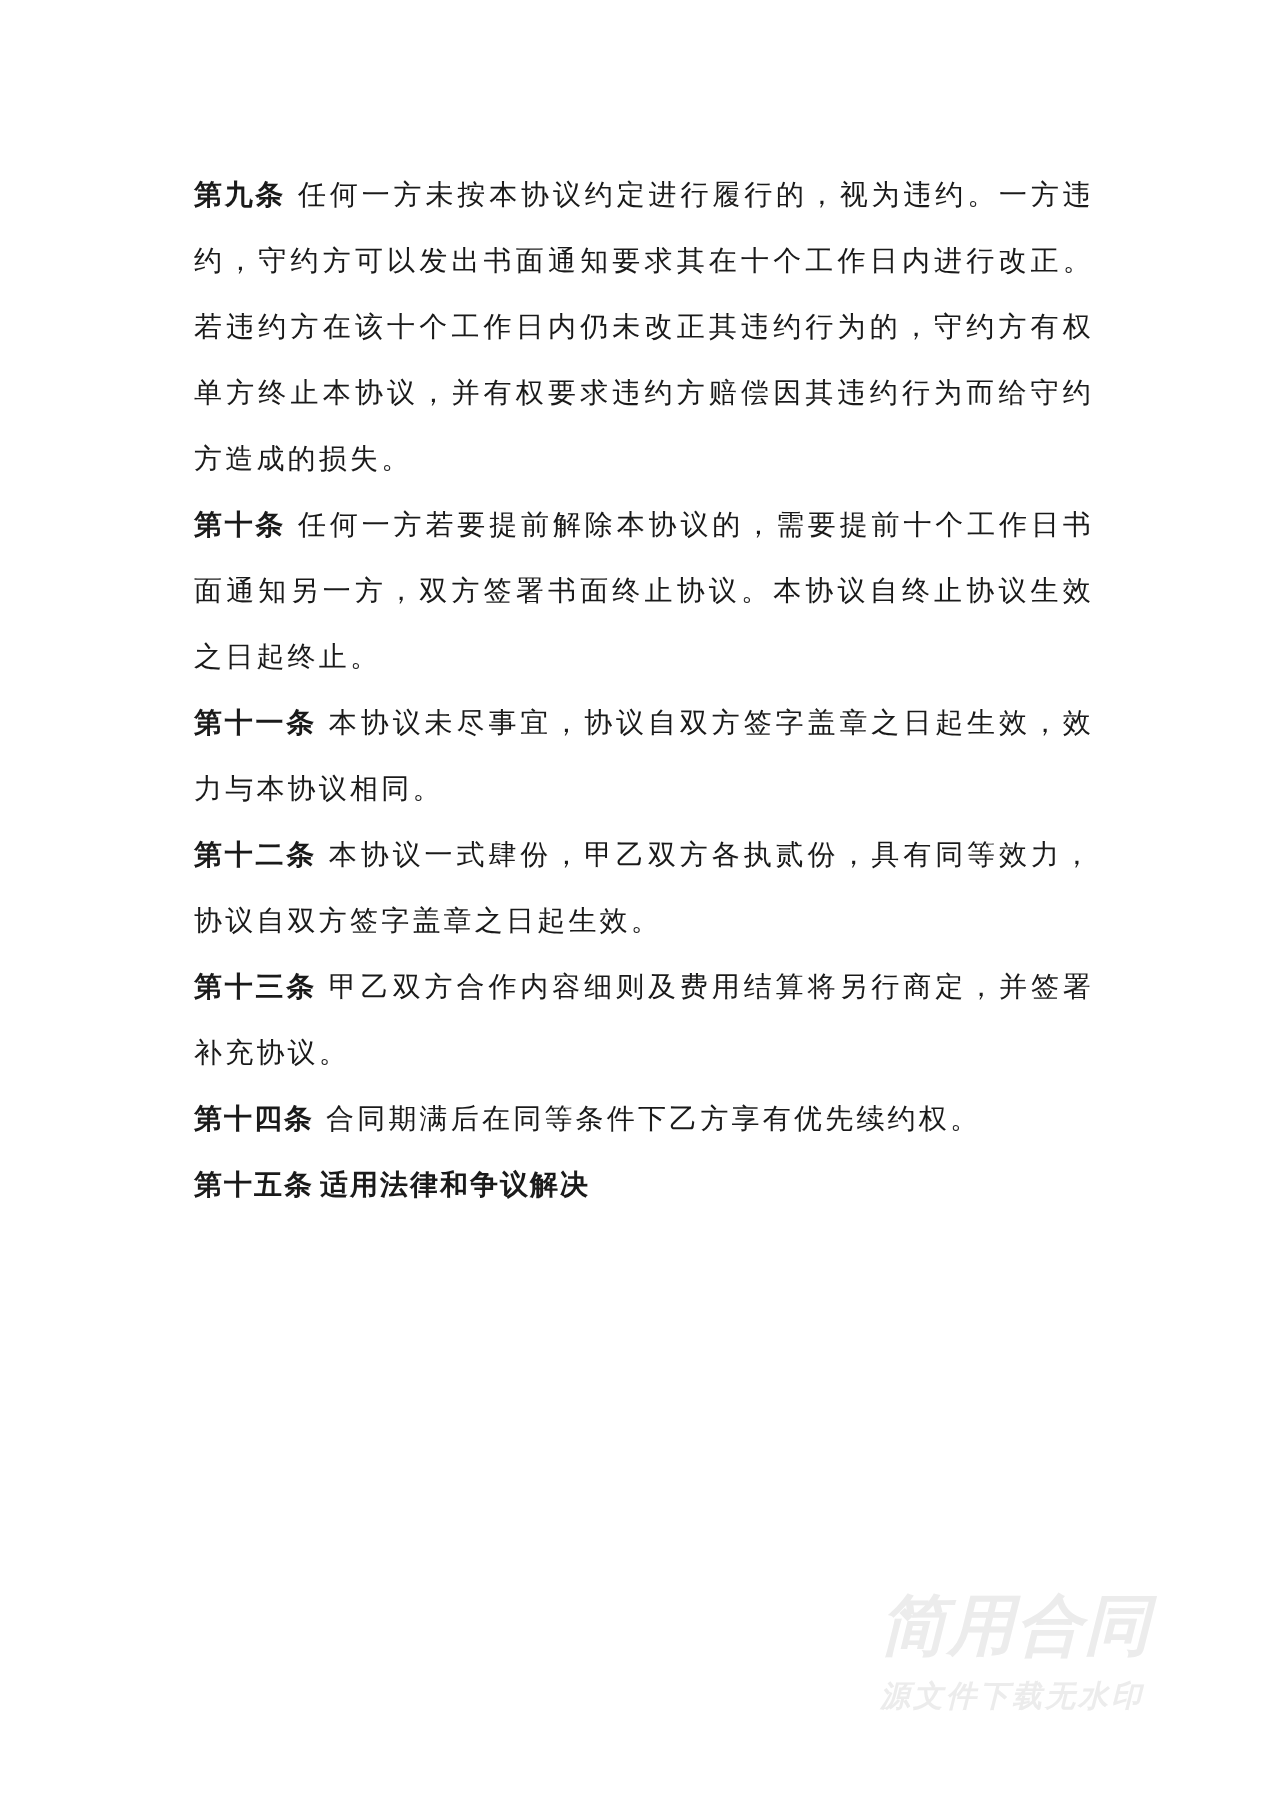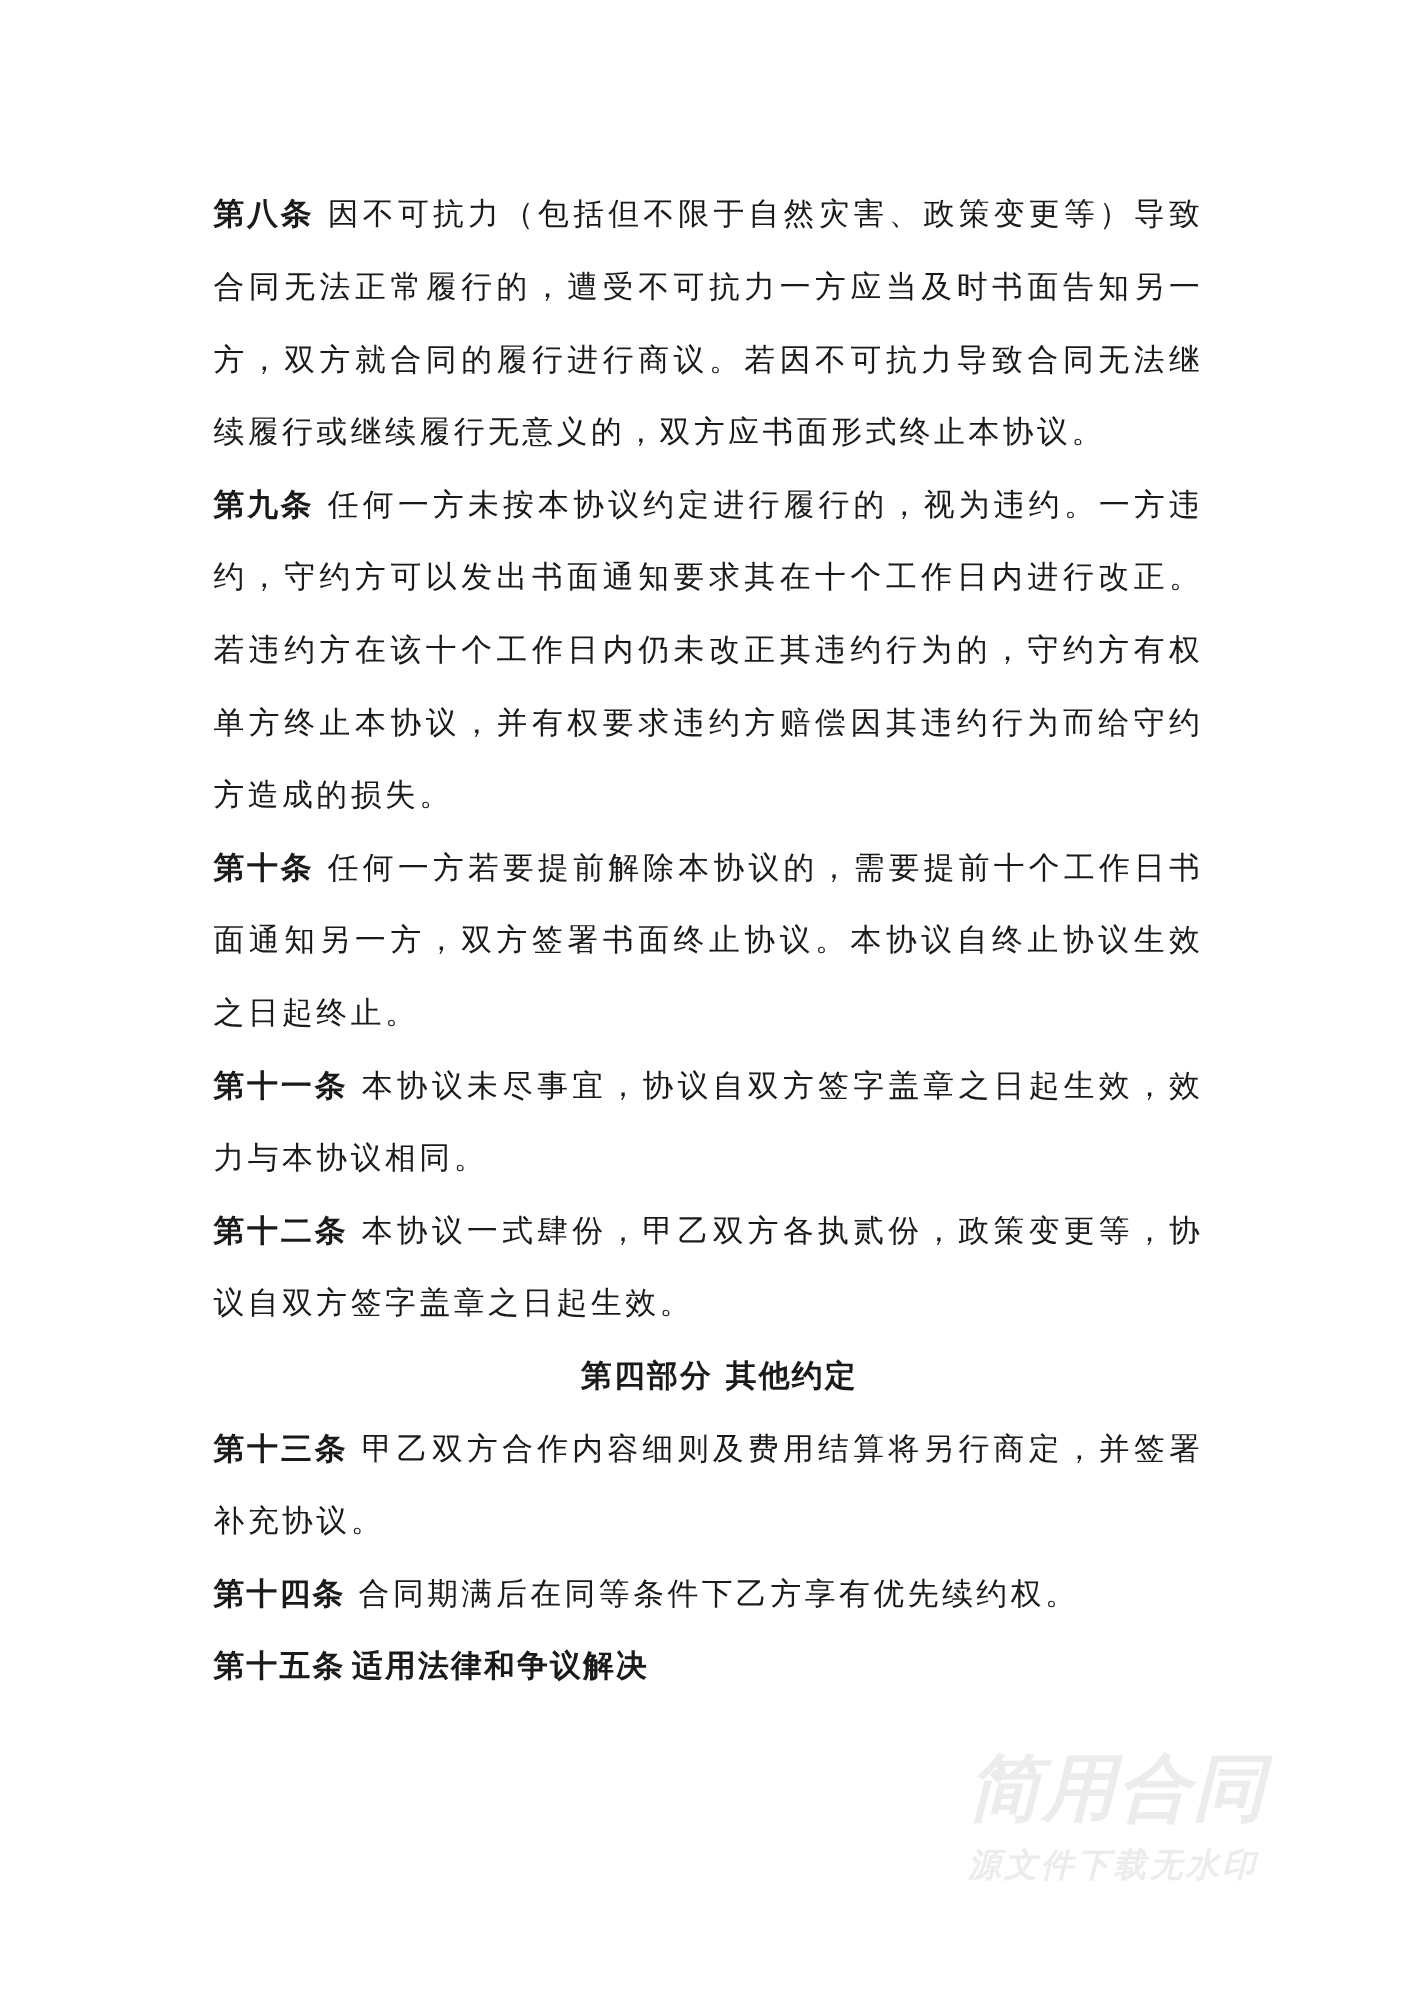--- a/index.html
+++ b/index.html
@@ -82,41 +82,37 @@
       display: block;
       margin-top: 14px;
     }
   </style>
 </head>
 <body>
 
 <div class="page">
   <div class="content">
 
-    <p class="para">
-      <span class="article-label">第八条</span><span class="article-body">因不可抗力（包括但不限于自然灾害、政策变更等）导致合同无法正常履行的，遭受不可抗力一方应当及时书面告知另一方，双方就合同的履行进行商议。若因不可抗力导致合同无法继续履行或继续履行无意义的，双方应书面形式终止本协议。</span>
-    </p>
 
     <p class="para">
       <span class="article-label">第九条</span><span class="article-body">任何一方未按本协议约定进行履行的，视为违约。一方违约，守约方可以发出书面通知要求其在十个工作日内进行改正。若违约方在该十个工作日内仍未改正其违约行为的，守约方有权单方终止本协议，并有权要求违约方赔偿因其违约行为而给守约方造成的损失。</span>
     </p>
 
     <p class="para">
       <span class="article-label">第十条</span><span class="article-body">任何一方若要提前解除本协议的，需要提前十个工作日书面通知另一方，双方签署书面终止协议。本协议自终止协议生效之日起终止。</span>
     </p>
 
     <p class="para">
       <span class="article-label">第十一条</span><span class="article-body">本协议未尽事宜，协议自双方签字盖章之日起生效，效力与本协议相同。</span>
     </p>
 
     <p class="para">
-      <span class="article-label">第十二条</span><span class="article-body">本协议一式肆份，甲乙双方各执贰份，政策变更等，协议自双方签字盖章之日起生效。</span>
+      <span class="article-label">第十二条</span><span class="article-body">本协议一式肆份，甲乙双方各执贰份，具有同等效力，协议自双方签字盖章之日起生效。</span>
     </p>
 
-    <h2 class="section-heading">第四部分  其他约定</h2>
 
     <p class="para">
       <span class="article-label">第十三条</span><span class="article-body">甲乙双方合作内容细则及费用结算将另行商定，并签署补充协议。</span>
     </p>
 
     <p class="para">
       <span class="article-label">第十四条</span><span class="article-body">合同期满后在同等条件下乙方享有优先续约权。</span>
     </p>
 
     <p class="para heading-only">

